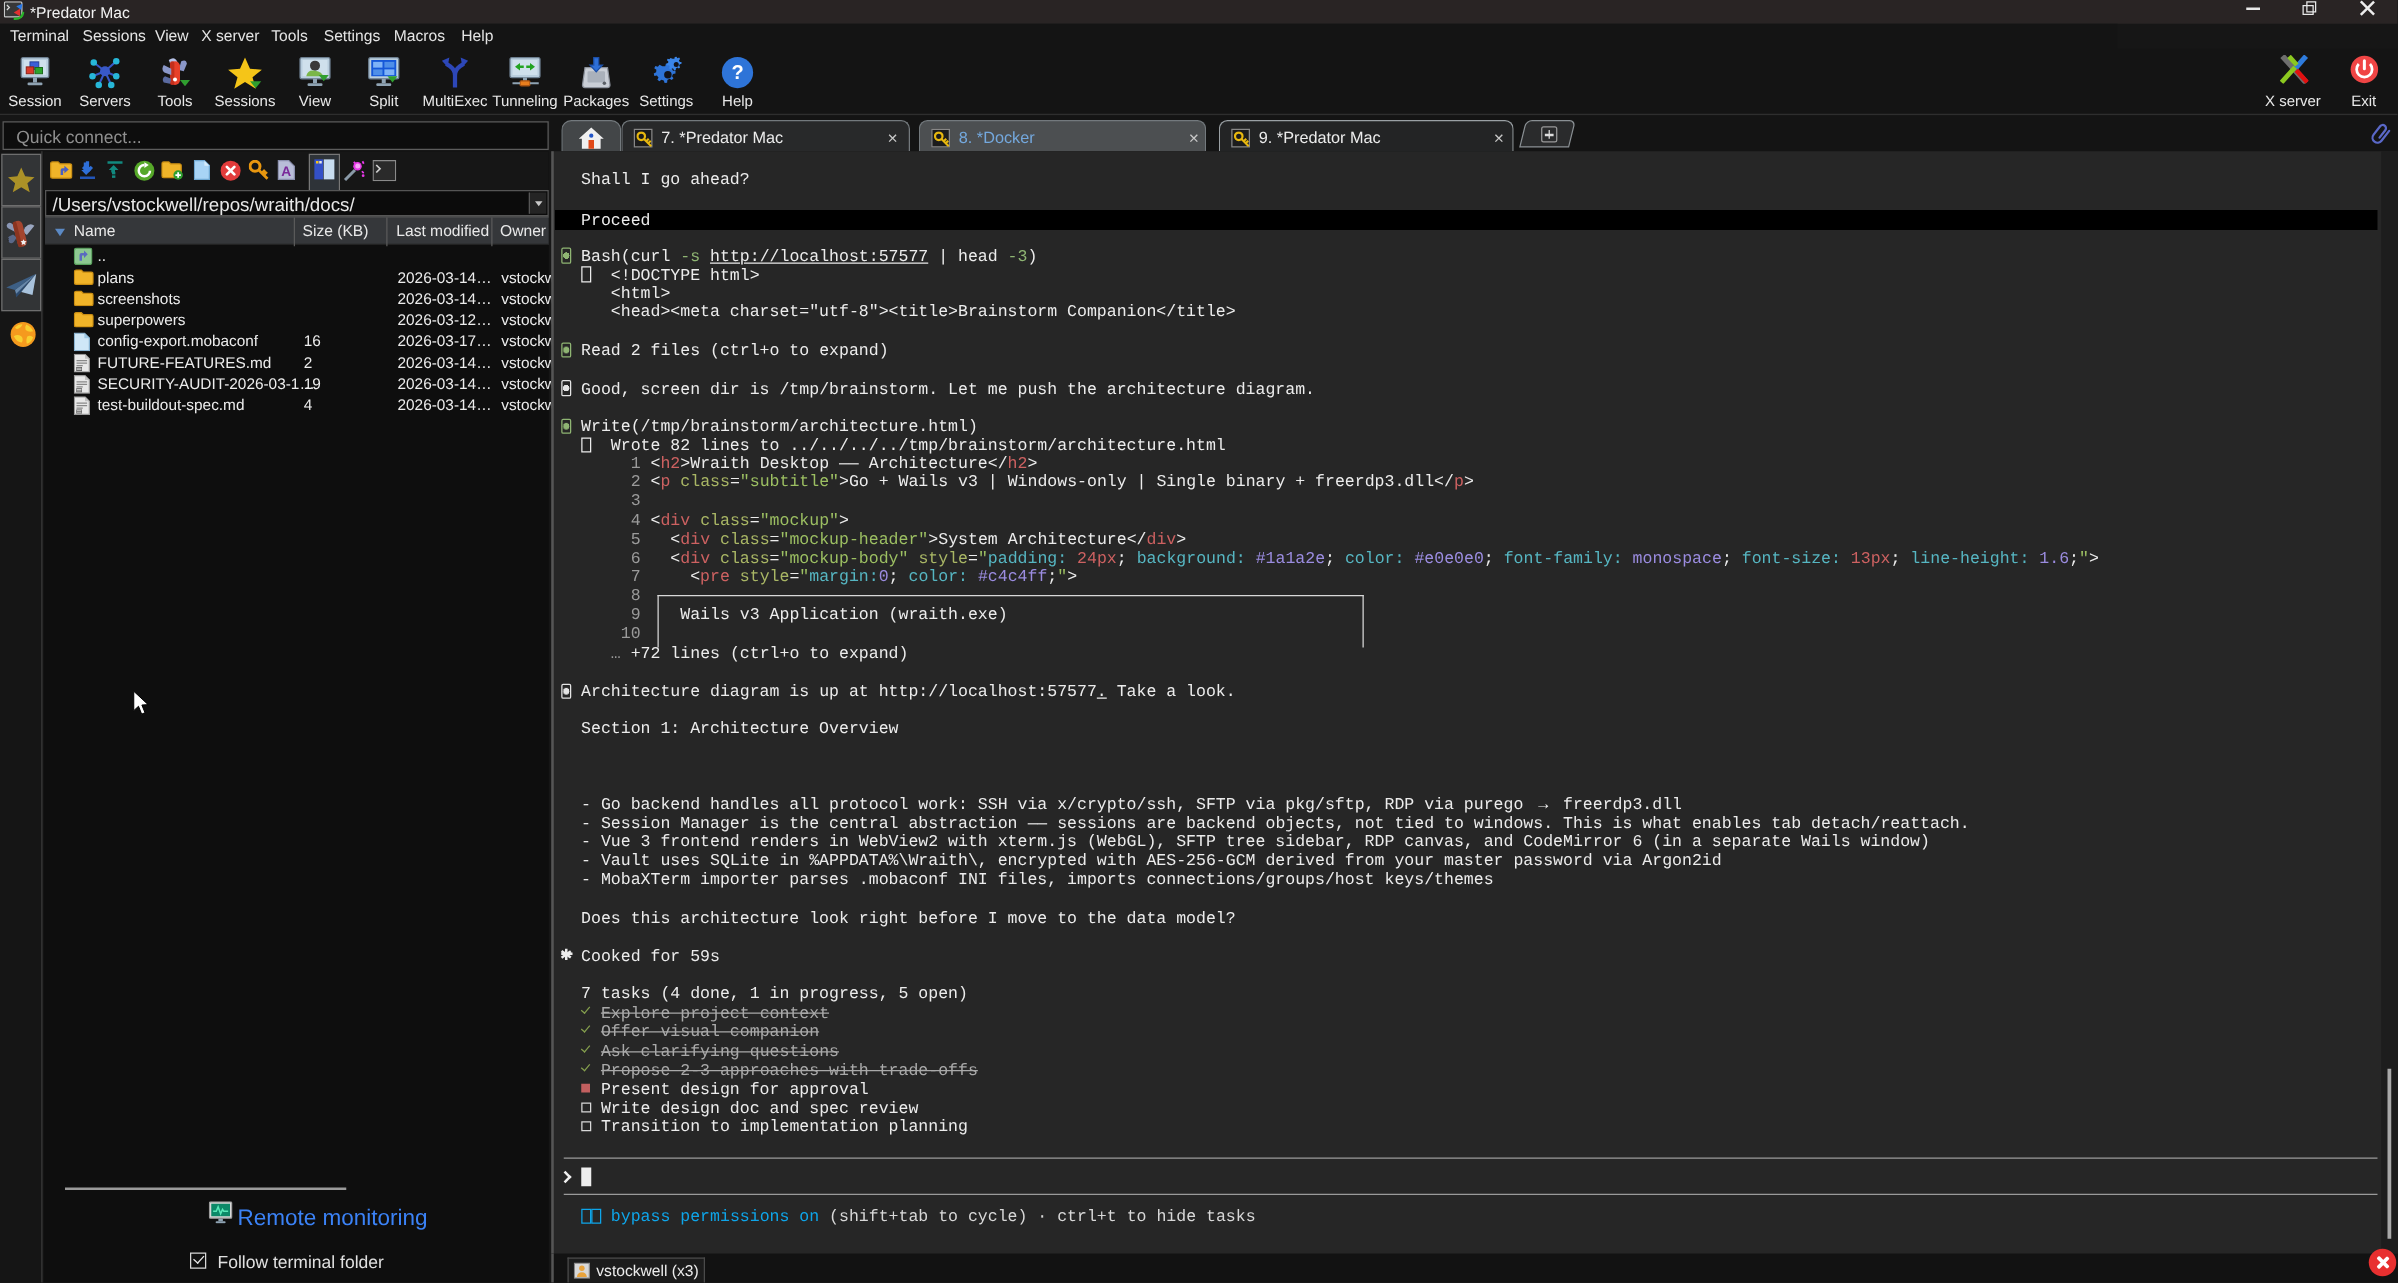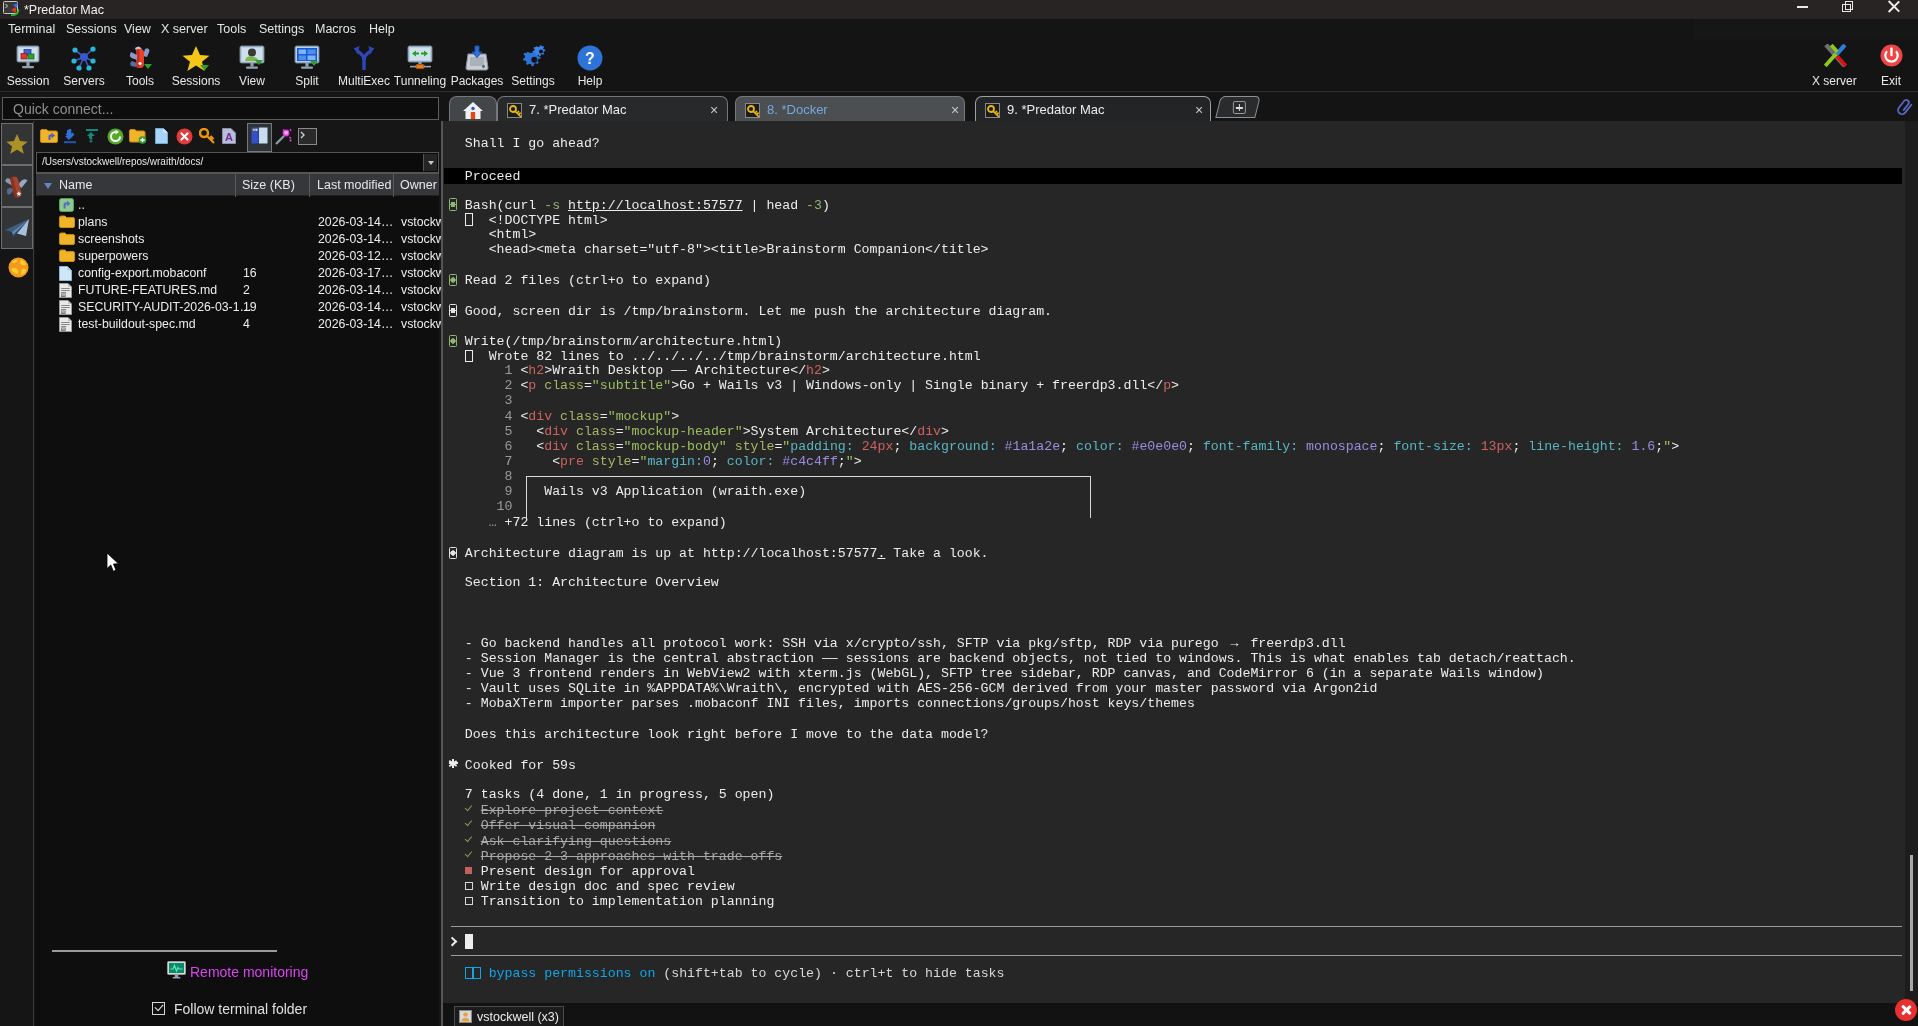--- a/index.html
+++ b/index.html
@@ -27,37 +27,37 @@
 
 #sidebar { position:absolute; left:0; top:121px; width:34px; height:905px; background:#151515; border-right:1px solid #3a3a3a; }
 .sbb { position:absolute; left:1px; width:32px; height:42px; background:#323436; border:1px solid #6e6e6e; text-align:center; padding-top:9px;}
 #sbglobe { position:absolute; left:8px; top:257px; }
 
 #fpanel { position:absolute; left:35px; top:121px; width:404px; height:905px; background:#0e0e0e; }
 #ftb { position:absolute; left:0; top:0; width:404px; height:31px; background:#161616; }
 .fti { position:absolute; top:7px; }
 .fti.sel { outline:1px solid #777; background:#2e3338; padding:3px; top:3px; }
 #fpath { position:absolute; left:1px; top:31px; width:403px; height:21px; background:#0b0b0b; border:1px solid #555; }
-#fpath span { position:absolute; left:5px; top:3px; font-size:10px; color:#e8e8e8; }
+#fpath span { position:absolute; left:5px; top:3px; font-size:15px; color:#e8e8e8; }
 #fdrop { position:absolute; right:1px; top:1px; width:14px; height:17px; background:#242424; border-left:1px solid #555;}
 #fdrop:after { content:""; position:absolute; left:4px; top:6.5px; border-left:3.5px solid transparent; border-right:3.5px solid transparent; border-top:4.5px solid #c8c8c8; }
 #fhdr { position:absolute; left:1px; top:52px; width:403px; height:23px; background:#35373a; border-top:1px solid #555; border-bottom:1px solid #222; color:#e8e8e8; font-size:12.5px; }
 #fhdr .c { position:absolute; top:4px; }
 #fhdr .div { position:absolute; top:0; width:1px; height:23px; background:#5a5a5a; }
 #fhdr .tri { position:absolute; left:8px; top:9px; border-left:4.5px solid transparent; border-right:4.5px solid transparent; border-top:6px solid #5b89c4; }
 .frow { position:absolute; left:1px; width:402px; height:17px; font-size:12.3px; color:#ededed; }
 .fic  { position:absolute; left:23px; top:1px; }
 .fname{ position:absolute; left:42px; top:1px; }
 .fsize{ position:absolute; left:207px; top:1px; }
 .fdate{ position:absolute; left:282px; top:1px; }
 .fown { position:absolute; left:365px; top:1px; }
 #hscroll { position:absolute; left:17px; top:829px; width:225px; height:2px; background:#9a9a9a; }
 #rmon { position:absolute; left:0; top:838px; width:404px; height:28px; text-align:center; }
 #rmon .ic { position:absolute; left:132px; top:2px; }
-#rmon .tx { position:absolute; left:155px; top:5px; font-size:14px; color:#d946ef; }
+#rmon .tx { position:absolute; left:155px; top:5px; font-size:18px; color:#3b82f6; }
 #follow { position:absolute; left:0; top:878px; width:404px; }
 #follow .box { position:absolute; left:117px; top:3px; width:13px; height:13px; border:1.4px solid #d8d8d8; background:#111; }
 #follow .box:after { content:""; position:absolute; left:2px; top:1px; width:7px; height:4px; border-left:1.8px solid #e8e8e8; border-bottom:1.8px solid #e8e8e8; transform:rotate(-48deg); }
 #follow .tx { position:absolute; left:139px; top:2px; font-size:14px; color:#e0e0e0; }
 
 #cursor { position:absolute; left:106px; top:552px; }
 
 #tabstrip { position:absolute; left:440px; top:93px; width:1478px; height:28px; background:#141414; }
 .tab { position:absolute; top:3px; height:25px; border:1px solid #73797d; border-bottom:none; border-radius:7px 7px 0 0; font-size:13px; }
 .tab .key { position:absolute; left:9px; top:6px; width:15px; height:15px; background:#1c1c1c; border:1px solid #888; }

